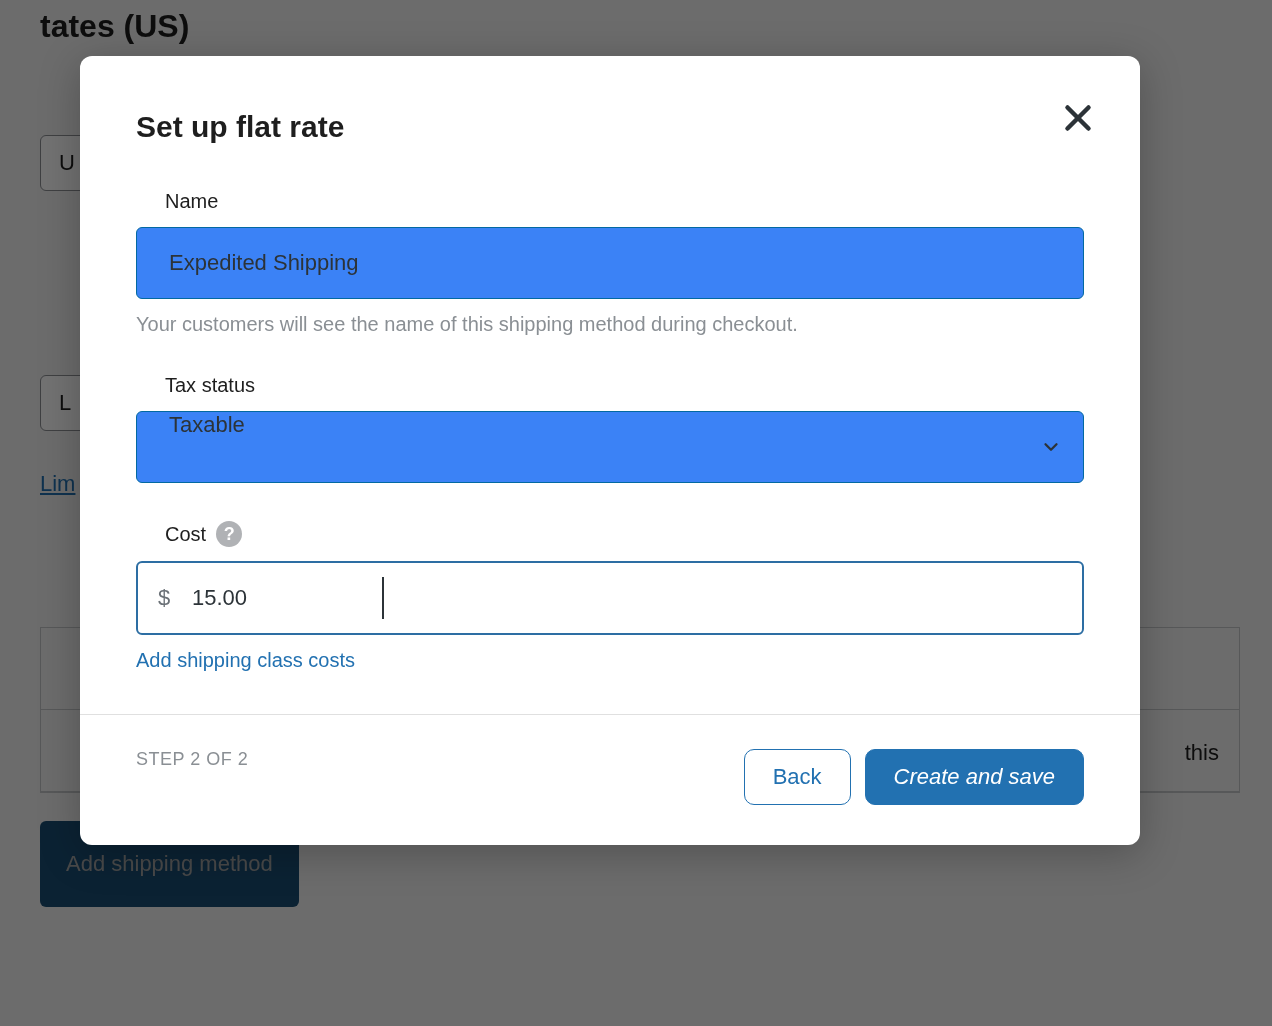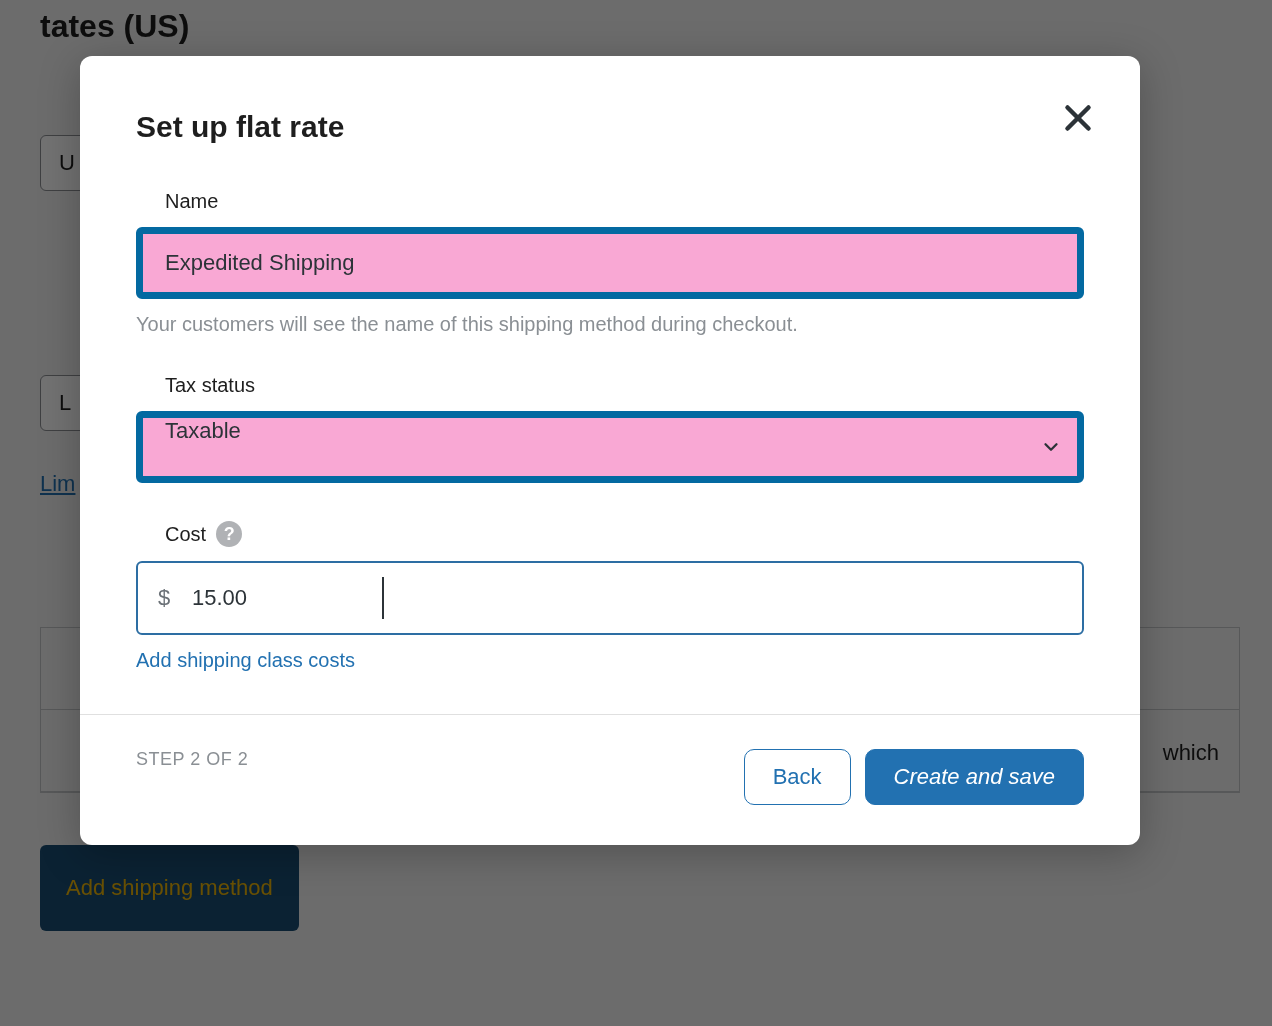--- a/index.html
+++ b/index.html
@@ -21,23 +21,23 @@
     padding: 14px 18px; width: 220px; background: #fff;
     margin-bottom: 40px; display: inline-block;
   }
   .back-link { color: #2271b1; text-decoration: underline; font-size: 22px; }
   .back-table {
     border: 1px solid #c3c4c7; width: 1200px; margin-top: 130px;
   }
   .back-table-row { border-bottom: 1px solid #c3c4c7; height: 82px; }
   .back-table-cell { padding: 30px 20px; font-size: 22px; }
   .back-button {
-    background: #1a4d73; color: #eab308; border: none;
+    background: #1a4d73; color: #a3a3a3; border: none;
     padding: 30px 26px; font-size: 22px; border-radius: 6px;
-    margin-top: 52px;
+    margin-top: 28px;
   }
 
   .dim-overlay { position:absolute; inset:0; background: rgba(0,0,0,0.18); }
 
   
   .modal {
     position: absolute;
     left: 80px; top: 56px;
     width: 1060px;
     background: #fff;
@@ -57,23 +57,23 @@
   .field { margin-bottom: 38px; }
   .field-label { font-size: 20px; color: #1e1e1e; margin-bottom: 14px; display: flex; align-items: center; gap: 10px; margin-left: 29px; }
   .help-circle {
     width: 26px; height: 26px; border-radius: 50%;
     background: #b0b2b5; color: #fff;
     display: inline-flex; align-items: center; justify-content: center;
     font-size: 18px; font-weight: 700;
   }
   .text-input, .select {
     width: 100%; height: 72px;
-    border: 7px solid #0369a1; border-radius: 6px;
-    padding: 0 22px; font-size: 22px; color: #2c3338;
-    background: #f9a8d4;
+    border: 1px solid #0369a1; border-radius: 6px;
+    padding: 0 32px; font-size: 22px; color: #2c3338;
+    background: #3b82f6;
   }
   .text-input::placeholder { color: #6b7177; }
   .help-text { color: #8a8f94; font-size: 20px; margin-top: 14px; }
 
   .select-wrapper { position: relative; }
   .select { appearance: none; -webkit-appearance: none; padding-right: 50px; cursor: pointer; }
   .chevron {
     position: absolute; right: 22px; top: 50%; transform: translateY(-50%);
     width: 22px; height: 22px; color: #2c3338; pointer-events: none;
   }
@@ -124,21 +124,21 @@
   </div>
   <div style="margin-top:144px;">
     <div class="back-input"><span>L</span></div>
   </div>
   <a class="back-link">Lim</a>
   <div class="back-table">
     <div class="back-table-row">
         <div class="back-table-cell"></div>
       </div>
     <div class="back-table-row" style="text-align:right;">
-        <div class="back-table-cell" style="text-align:right;"><span>which</span></div>
+        <div class="back-table-cell" style="text-align:right;"><span>this</span></div>
       </div>
   </div>
   <button class="back-button">Add shipping method</button>
 </div>
 <div class="dim-overlay"></div>
 
 <div class="modal">
   <div class="close-btn">
     <svg viewBox="0 0 24 24" fill="none" stroke="currentColor" stroke-width="3" stroke-linecap="round">
       <line x1="5" y1="5" x2="19" y2="19"></line>

